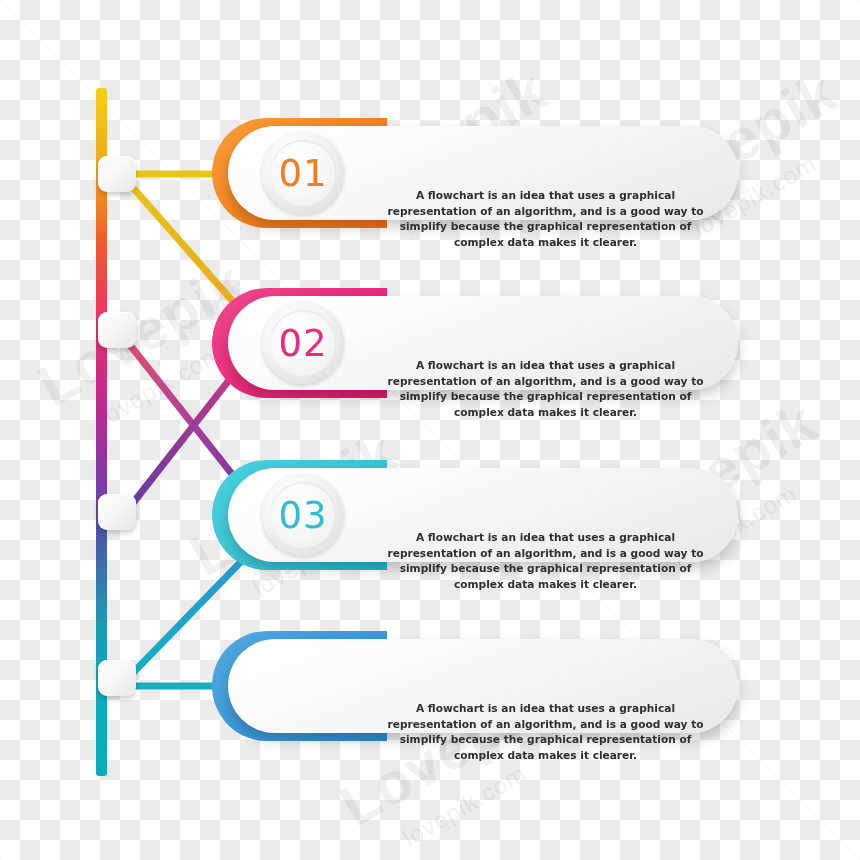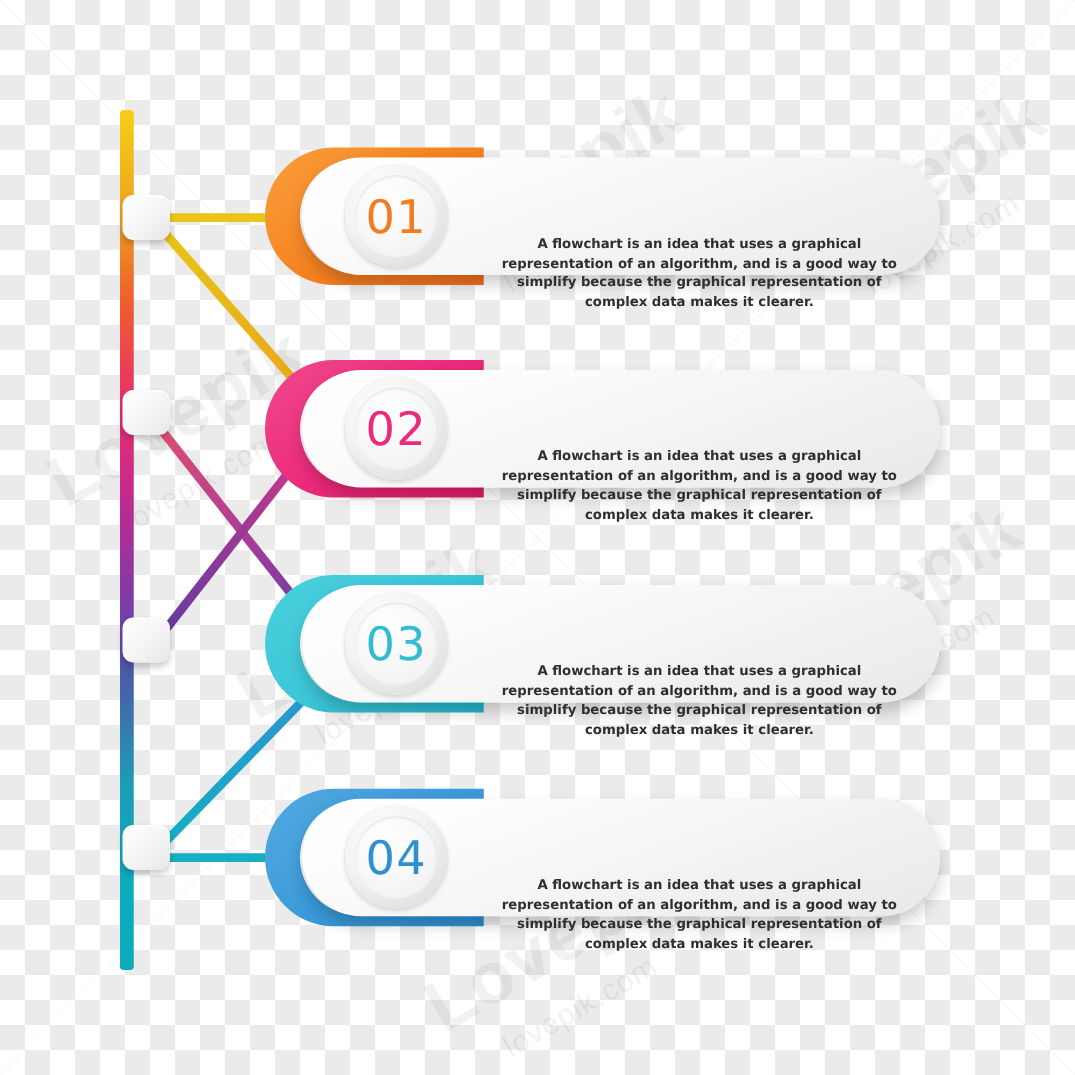--- a/index.html
+++ b/index.html
@@ -68,21 +68,21 @@
     position:absolute;left:0;top:0;width:175px;height:110px;
     border-radius:55px 0 0 55px;
   }
   .accent:after{
     content:"";position:absolute;left:28px;top:9px;
     width:150px;height:92px;border-radius:46px 0 0 46px;
     background:#ffffff;
   }
 
   .panel{
-    position:absolute;left:30px;top:8px;width:510px;height:94px;
+    position:absolute;left:16px;top:8px;width:510px;height:94px;
     border-radius:47px;
     background:linear-gradient(160deg,#ffffff 0%,#fbfbfb 30%,#f2f2f2 62%,#e9e9e9 100%);
     box-shadow:0 7px 13px rgba(0,0,0,0.20);
   }
 
   .disc{
     position:absolute;left:34px;top:6px;width:82px;height:82px;border-radius:50%;
     background:radial-gradient(circle at 35% 28%,#fdfdfd 0%,#f3f3f3 45%,#e2e2e2 78%,#d4d4d4 100%);
     box-shadow:0 2px 4px rgba(0,0,0,0.13), 0 0 0 1px rgba(0,0,0,0.03);
   }
@@ -201,20 +201,17 @@
       <div class="disc">
         <div class="num" style="color:#31bdd0;">03</div>
       </div>
       <div class="body-text">A flowchart is an idea that uses a graphical representation of an algorithm, and is a good way to simplify because the graphical representation of complex data makes it clearer.</div>
     </div>
   </div>
 
   <div class="card" style="left:212px; top:631px;">
     <div class="accent" style="background:linear-gradient(140deg,#53a9e0 0%,#3b9ad9 50%,#2a8ccf 100%);"></div>
     <div class="panel">
-      <div class="disc">
-        <div class="num" style="color:#2f8fd0;">04</div>
-      </div>
       <div class="body-text">A flowchart is an idea that uses a graphical representation of an algorithm, and is a good way to simplify because the graphical representation of complex data makes it clearer.</div>
     </div>
   </div>
 
 </div>
 
 </body></html>

